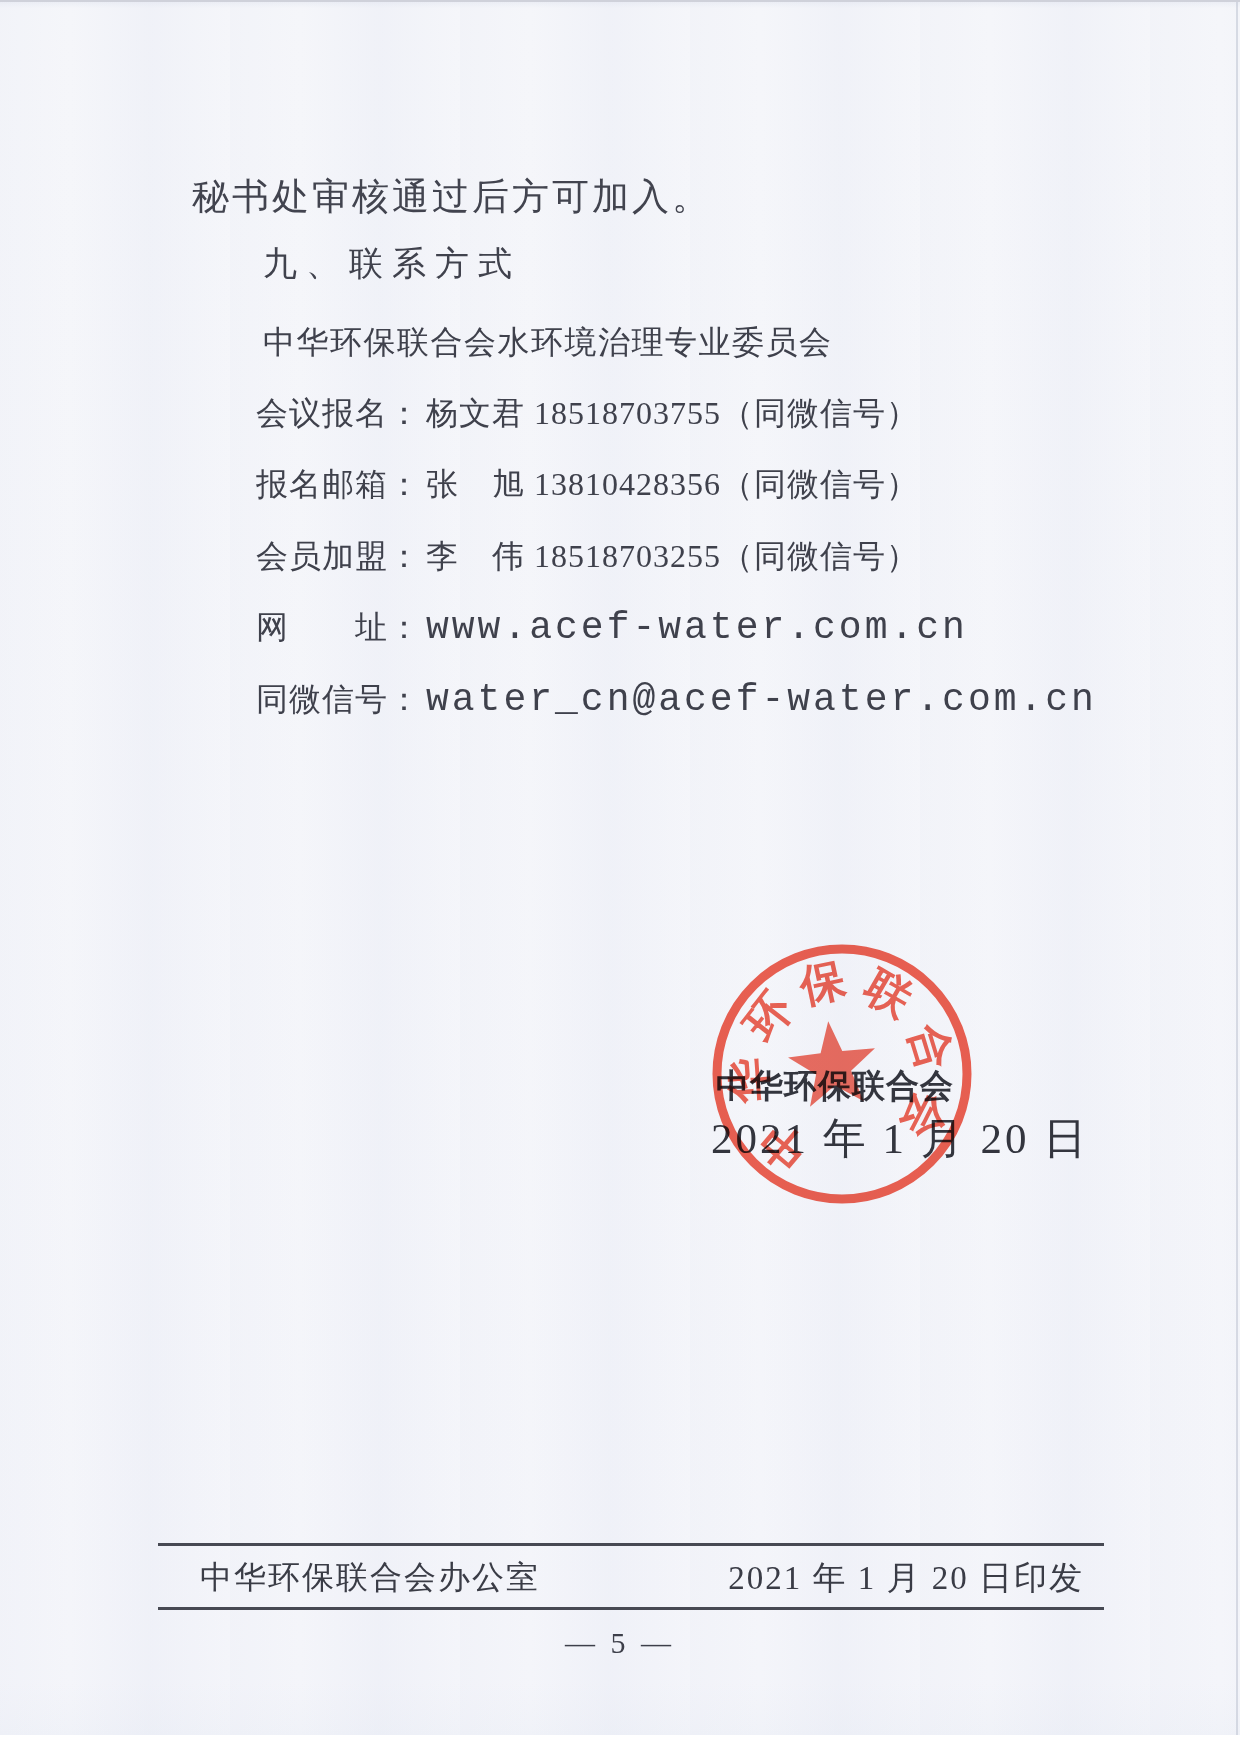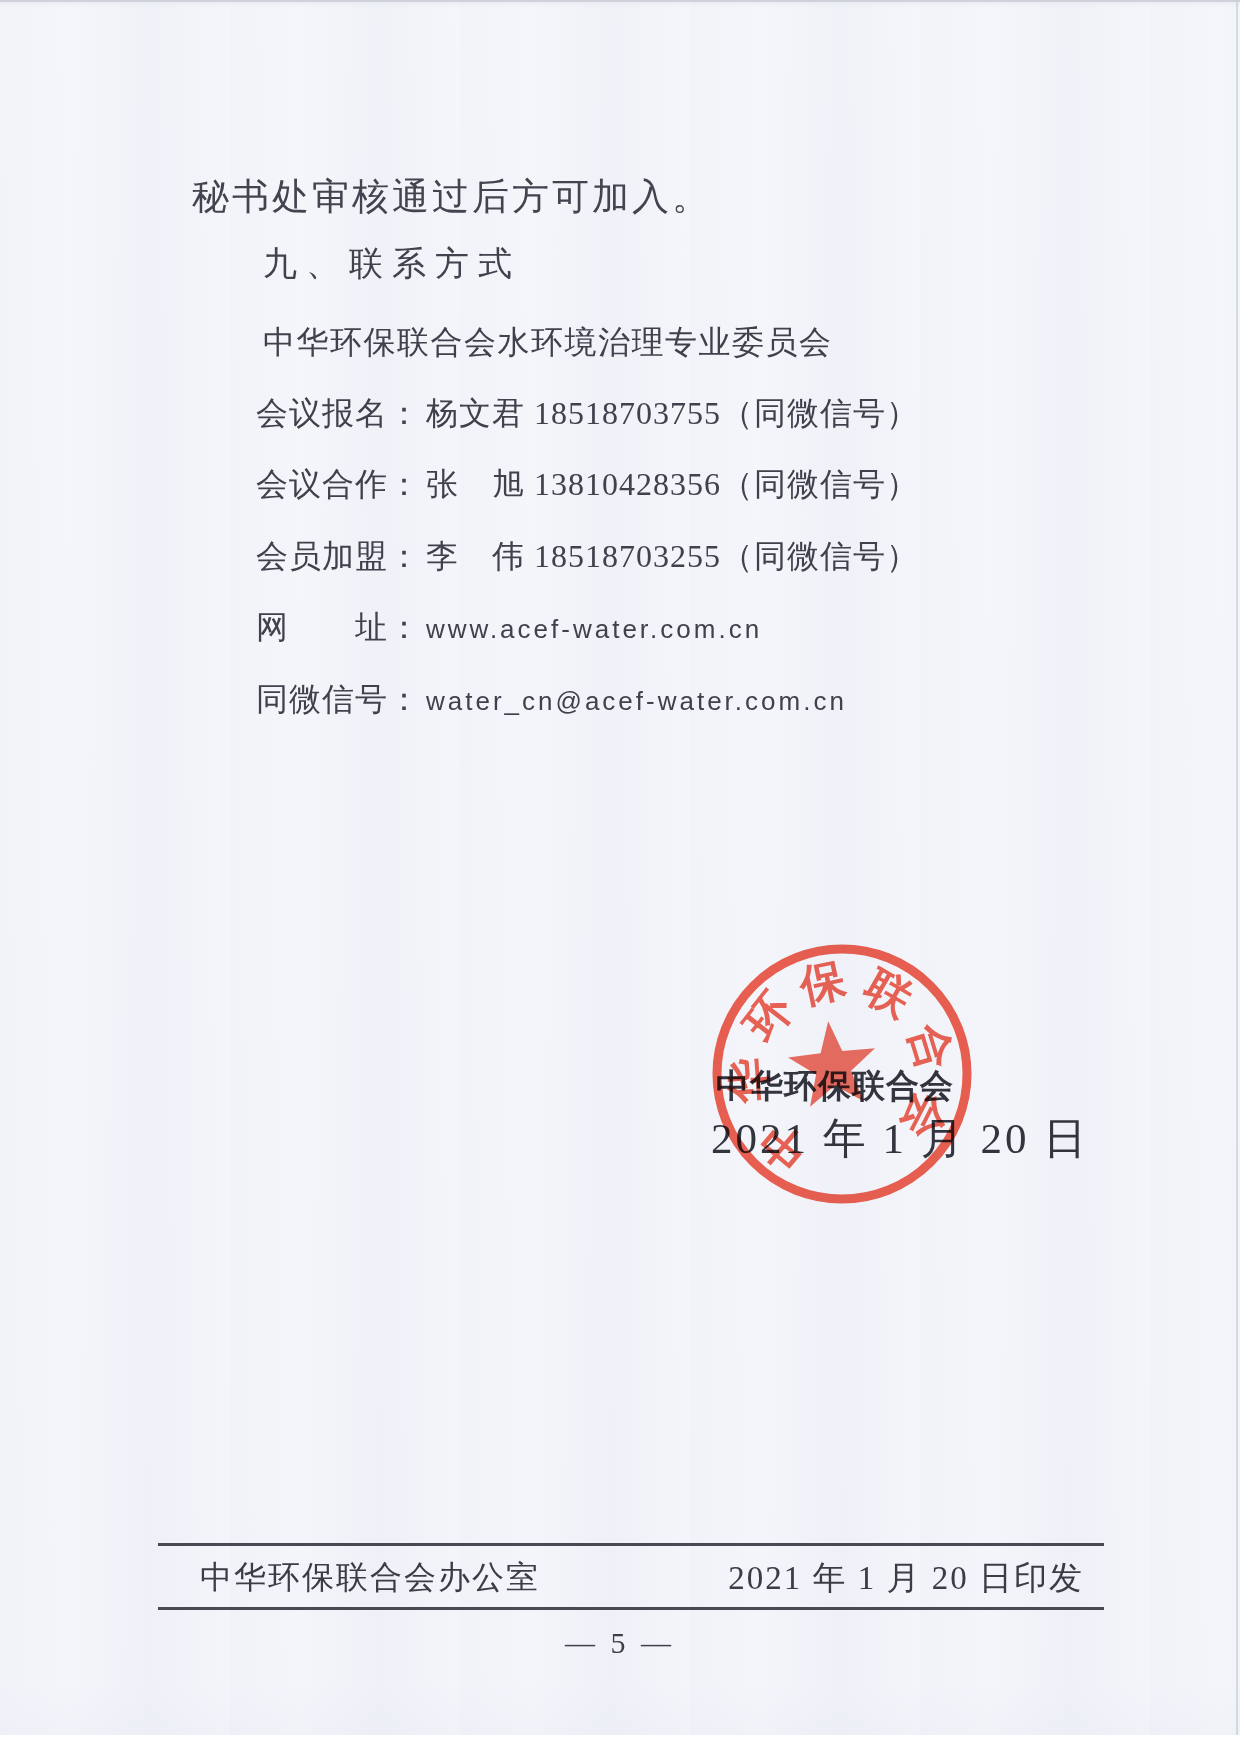--- a/index.html
+++ b/index.html
@@ -20,22 +20,22 @@
     background:rgba(190,195,210,0.55);
   }
   .tline{position:absolute;white-space:pre;}
   .intro{left:192px;top:172px;font-size:37px;letter-spacing:3px;color:#42444f;}
   .section{left:263px;top:241px;font-size:34px;letter-spacing:9px;color:#40424d;}
   .committee{left:263px;top:321px;font-size:32px;letter-spacing:1.5px;}
   .contact{left:256px;font-size:32px;}
   .contact .lbl{display:inline-block;width:170px;letter-spacing:1px;}
   .contact .val{letter-spacing:1px;}
   .contact .val.mono{
-    font-family:Liberation Sans, sans-serif;
-    font-size:26px;letter-spacing:3px;
+    font-family:Liberation Mono, monospace;
+    font-size:38px;letter-spacing:3px;
   }
   .c1{top:392px;} .c2{top:463px;} .c3{top:535px;} .c4{top:606px;} .c5{top:678px;}
   .sig-org{left:716px;top:1064px;font-size:33px;letter-spacing:1px;color:#33353e;font-weight:bold;}
   .sig-date{left:711px;top:1110px;font-size:43px;letter-spacing:3px;color:#33353e;}
   .stamp{
     position:absolute;left:692px;top:924px;width:300px;height:300px;
     mix-blend-mode:multiply;opacity:0.93;
   }
   .footer-rule{position:absolute;left:158px;width:946px;height:3px;background:#474953;}
   .fr-top{top:1543px;} .fr-bottom{top:1607px;}
@@ -52,21 +52,21 @@
 <div class="scan-page"></div>
 
 <div class="tline intro">秘书处审核通过后方可加入。</div>
 
 <div class="tline section">九、联系方式</div>
 
 <div class="tline committee">中华环保联合会水环境治理专业委员会</div>
 
 <div class="tline contact c1"><span class="lbl">会议报名：</span><span class="val">杨文君 18518703755（同微信号）</span></div>
 
-<div class="tline contact c2"><span class="lbl">会议合作：</span><span class="val">张　旭 13810428356（同微信号）</span></div>
+<div class="tline contact c2"><span class="lbl">报名邮箱：</span><span class="val">张　旭 13810428356（同微信号）</span></div>
 
 <div class="tline contact c3"><span class="lbl">会员加盟：</span><span class="val">李　伟 18518703255（同微信号）</span></div>
 
 <div class="tline contact c4"><span class="lbl">网　　址：</span><span class="val mono">www.acef-water.com.cn</span></div>
 
 <div class="tline contact c5"><span class="lbl">同微信号：</span><span class="val mono">water_cn@acef-water.com.cn</span></div>
 
 <div class="tline sig-org">中华环保联合会</div>
 <div class="tline sig-date">2021 年 1 月 20 日</div>
 

